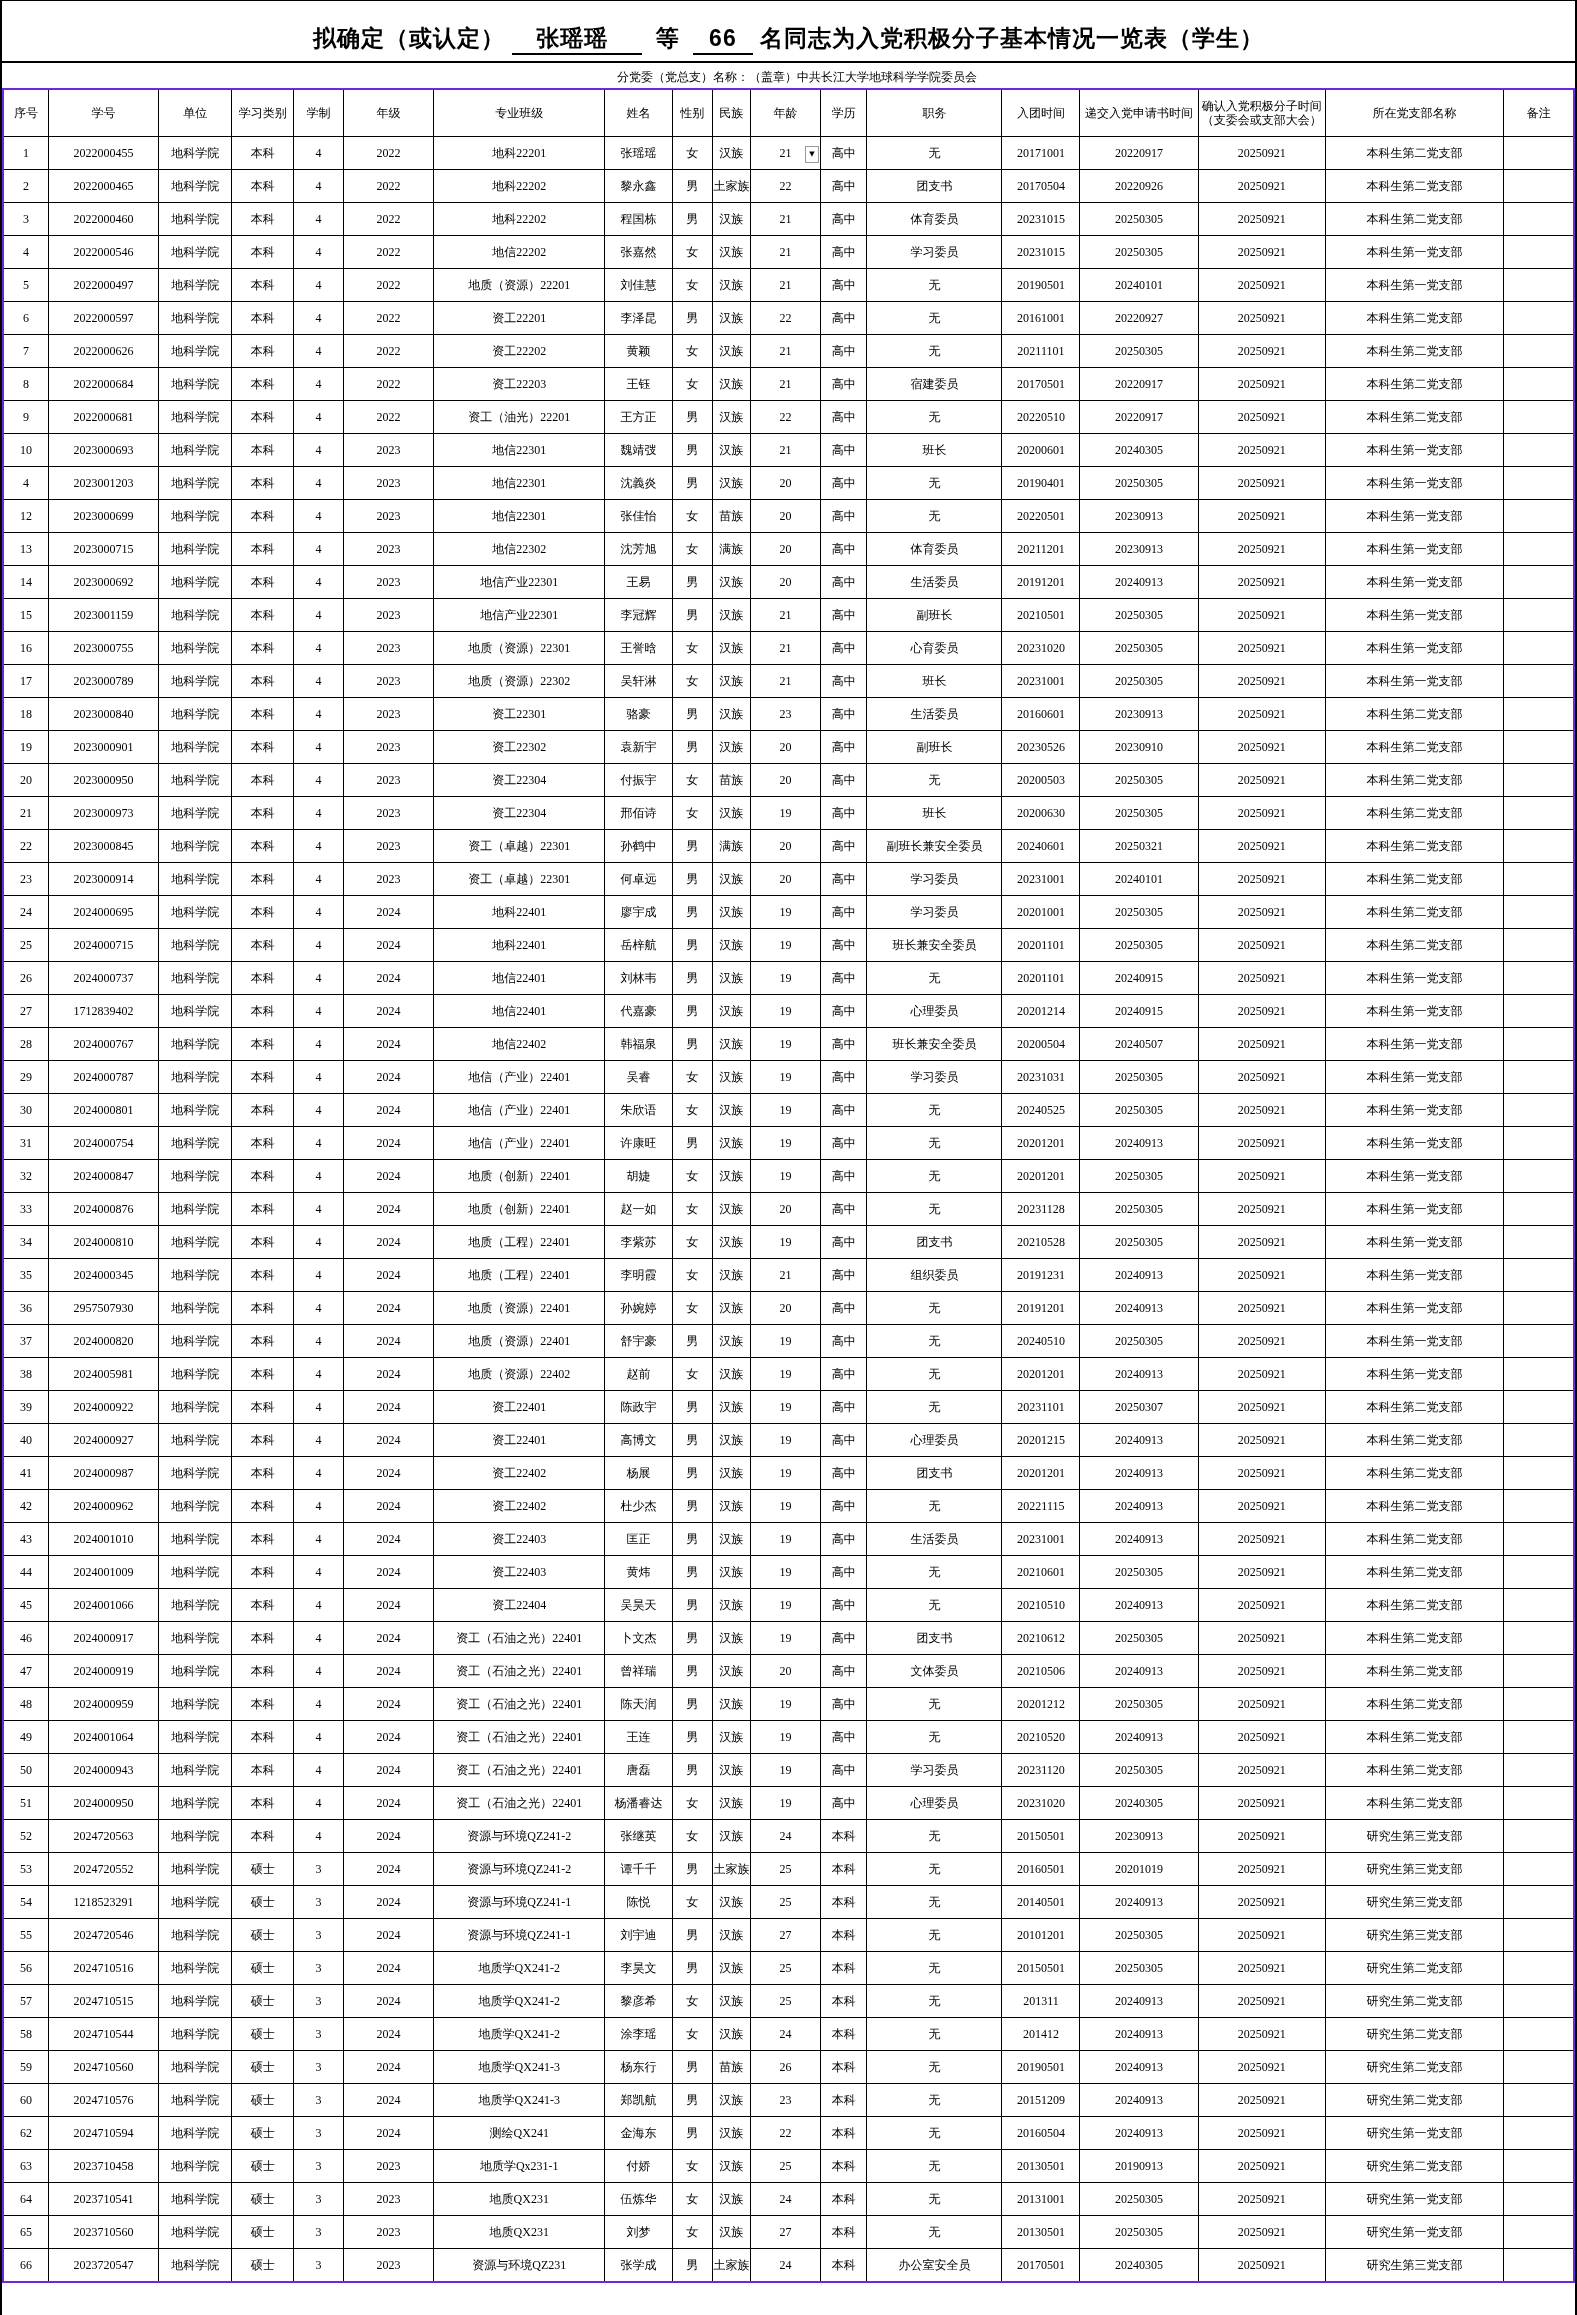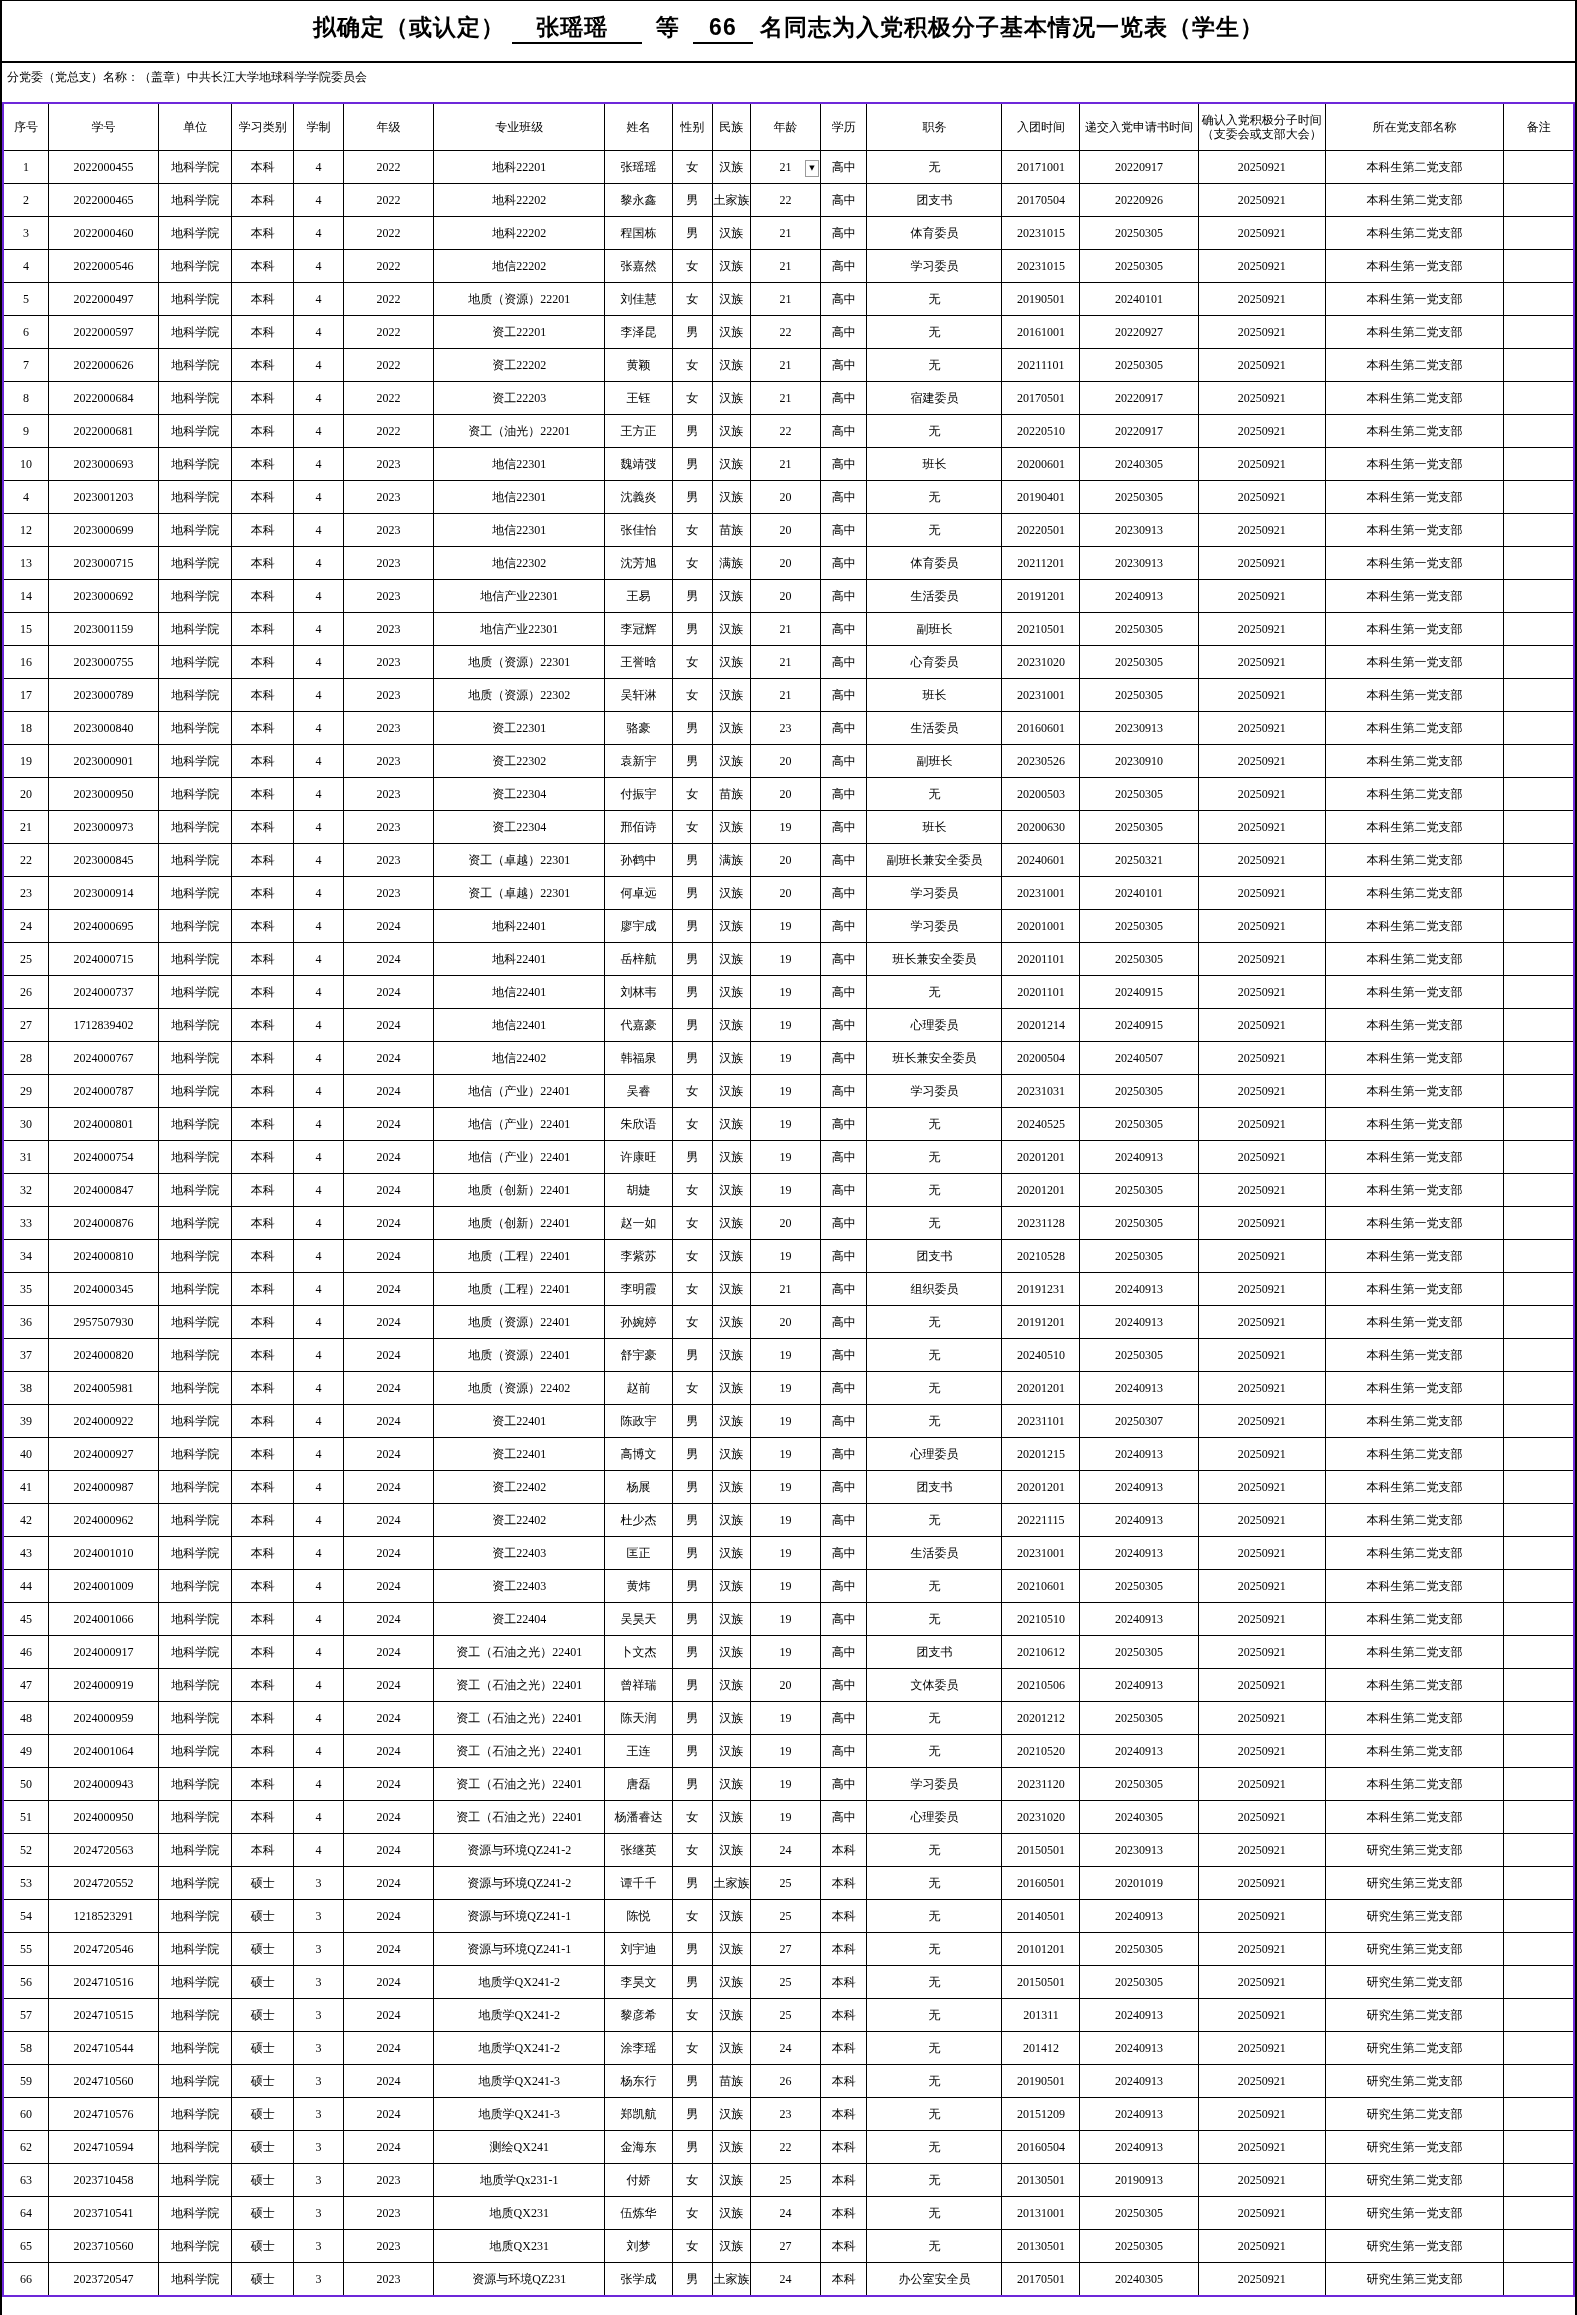--- a/index.html
+++ b/index.html
@@ -1,27 +1,27 @@
 <!DOCTYPE html>
 <html><head>
 <meta charset="utf-8">
 <style>
   html,body{margin:0;padding:0;background:#ffffff;color:#000;}
   body{width:1577px;font-family:"Liberation Serif","DejaVu Serif",serif;}
   .sheet{width:1577px;min-height:2316px;box-sizing:border-box;background:#fff;
          border-left:2px solid #000;border-right:2px solid #000;border-top:1px solid #000;}
   .title-block{height:62px;box-sizing:border-box;border-bottom:2px solid #000;
-               text-align:center;padding-top:11px;
+               text-align:center;padding-top:22px;
                font-family:"Liberation Sans","DejaVu Sans",sans-serif;
                font-weight:bold;font-size:23px;letter-spacing:1px;white-space:nowrap;}
   .u{display:inline-block;border-bottom:2px solid #000;line-height:1.1;}
   .u-name{padding:0 34px 2px 24px;}
   .u-num{padding:0 16px 2px 16px;}
   .t-gap{margin:0 6px;}
-  .subtitle{height:39px;box-sizing:border-box;font-size:12px;padding:6px 0 0 5px;white-space:nowrap;}
+  .subtitle{height:25px;box-sizing:border-box;font-size:12px;padding:6px 0 0 17px;white-space:nowrap;text-align:center;}
   table.grid{border-collapse:collapse;width:100%;table-layout:fixed;border:2px solid #6d28d9;}
   .grid th,.grid td{border:1px solid #000;text-align:center;vertical-align:middle;
                     padding:0 1px;font-size:12px;line-height:1.2;overflow:hidden;
                     white-space:nowrap;font-weight:normal;}
   .grid thead th{height:46px;white-space:normal;}
   .grid td{height:32px;}
   .c0{width:2.89%}.c1{width:7.03%}.c2{width:4.65%}.c3{width:3.95%}.c4{width:3.14%}
   .c5{width:5.78%}.c6{width:10.86%}.c7{width:4.33%}.c8{width:2.51%}.c9{width:2.45%}
   .c10{width:4.46%}.c11{width:2.95%}.c12{width:8.60%}.c13{width:4.96%}.c14{width:7.53%}
   .c15{width:8.10%}.c16{width:11.36%}.c17{width:4.46%}

